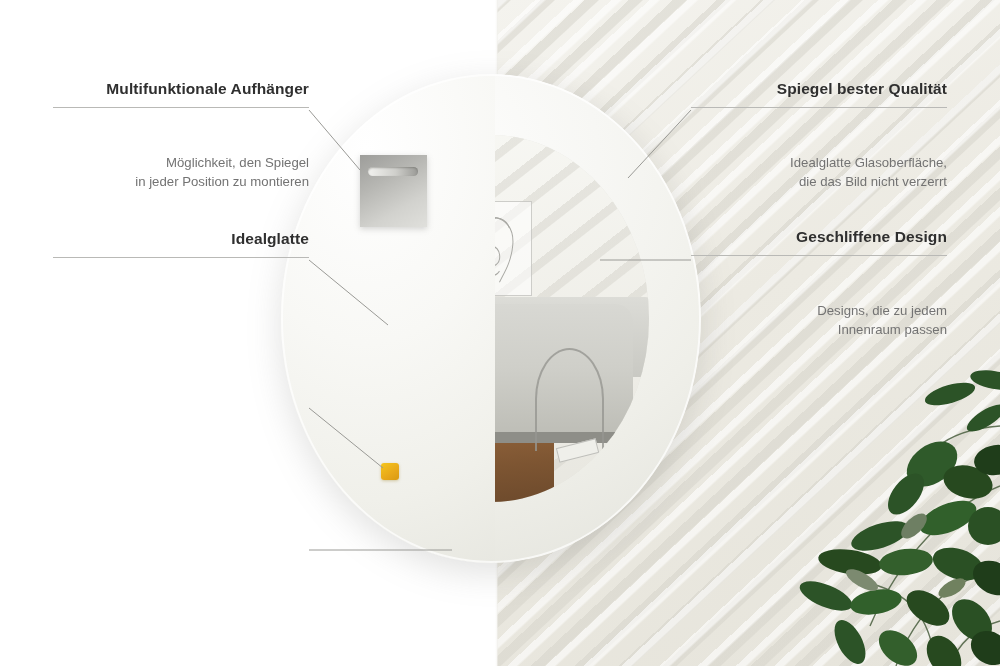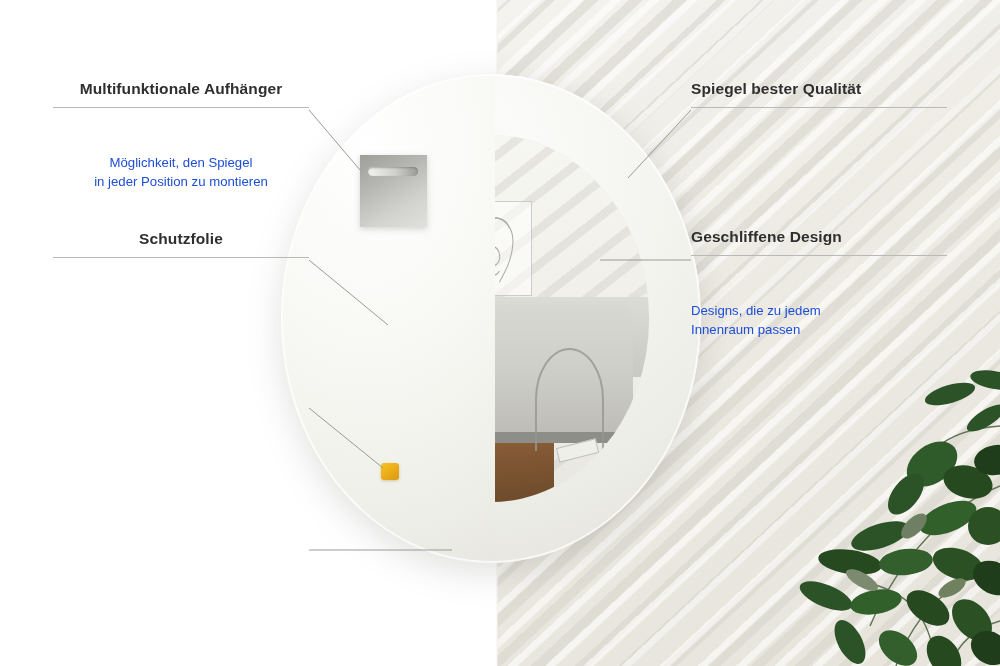--- a/index.html
+++ b/index.html
@@ -206,24 +206,24 @@
   
   .callout { position:absolute; }
   .callout .title {
     font-size:15.5px; font-weight:bold; color:#2f2f2f; letter-spacing:.1px;
     white-space:nowrap;
   }
   .callout .rule {
     height:1px; background:#b9b9b6; margin:9px 0 11px 0;
   }
   .callout .desc {
-    font-size:13.2px; color:#1d4ed8; line-height:1.45; white-space:pre-line;margin-top:45px;
-  }
-  .callout.left { left:53px; width:256px; text-align:center; }
-  .callout.right { right:53px; width:256px; }
+    font-size:13.2px; color:#737373; line-height:1.45; white-space:pre-line;margin-top:45px;
+  }
+  .callout.left { left:53px; width:256px; text-align:right; }
+  .callout.right { right:53px; width:256px; text-align:right; }
 
   
   .leaders { position:absolute; inset:0; pointer-events:none; }
 
   
   .plant { position:absolute; right:0; bottom:0; width:300px; height:300px; }
 </style>
 </head>
 <body>
 
@@ -292,29 +292,31 @@
   </svg>
 
   <div class="callout left" style="top:80px">
     <div class="title">Multifunktionale Aufhänger</div>
     <div class="rule"></div>
     <div class="desc">Möglichkeit, den Spiegel
 in jeder Position zu montieren</div>
   </div>
 
   <div class="callout left" style="top:230px">
-    <div class="title">Schutzfolie</div>
+    <div class="title">Idealglatte</div>
     <div class="rule"></div>
   </div>
 
 
 
   <div class="callout right" style="top:80px">
     <div class="title">Spiegel bester Qualität</div>
     <div class="rule"></div>
+    <div class="desc">Idealglatte Glasoberfläche,
+die das Bild nicht verzerrt</div>
   </div>
 
   <div class="callout right" style="top:228px">
     <div class="title">Geschliffene Design</div>
     <div class="rule"></div>
     <div class="desc">Designs, die zu jedem
 Innenraum passen</div>
   </div>
 
   <svg class="plant" viewBox="0 0 300 300">

